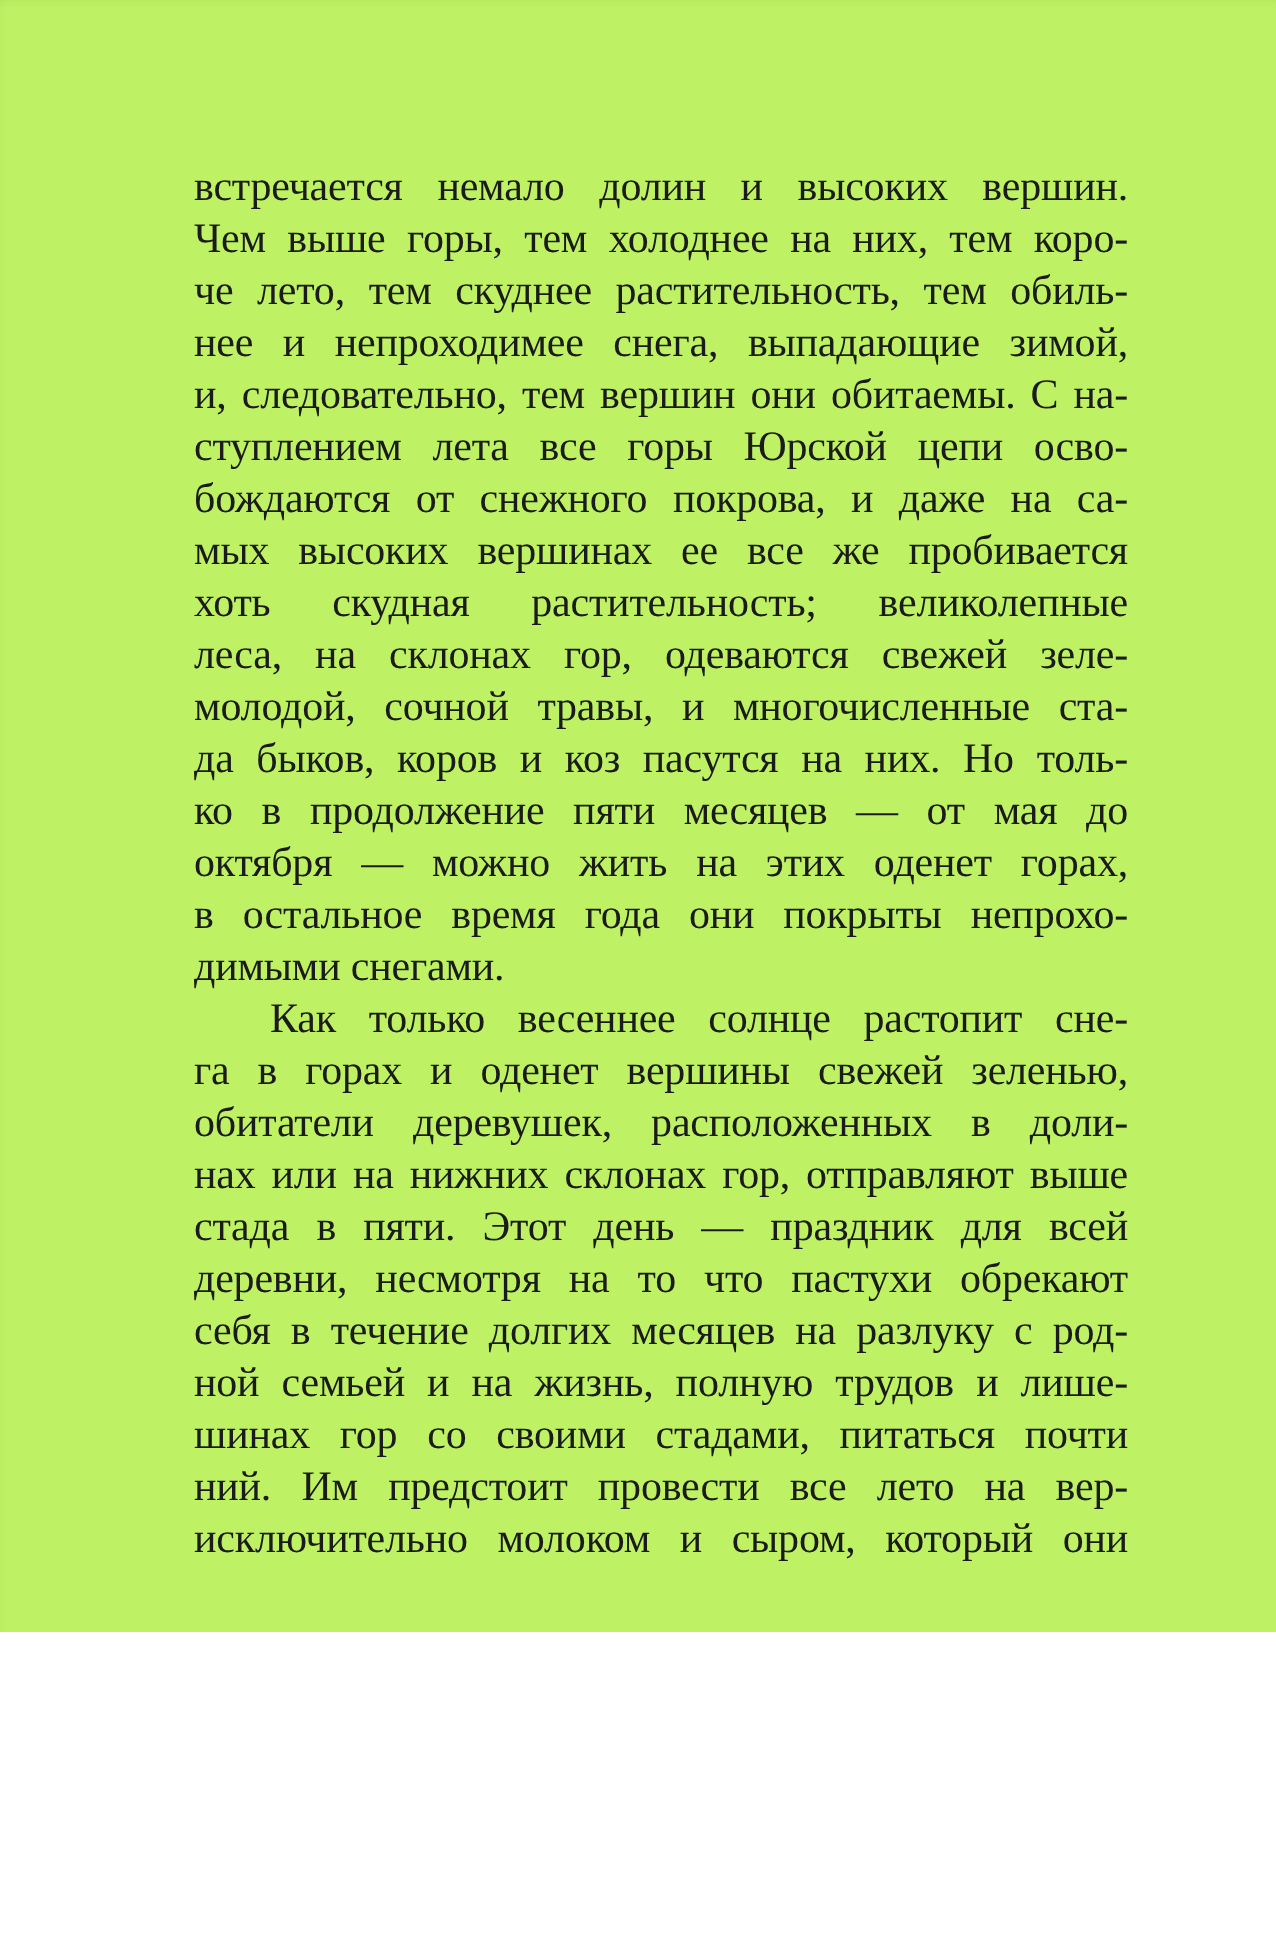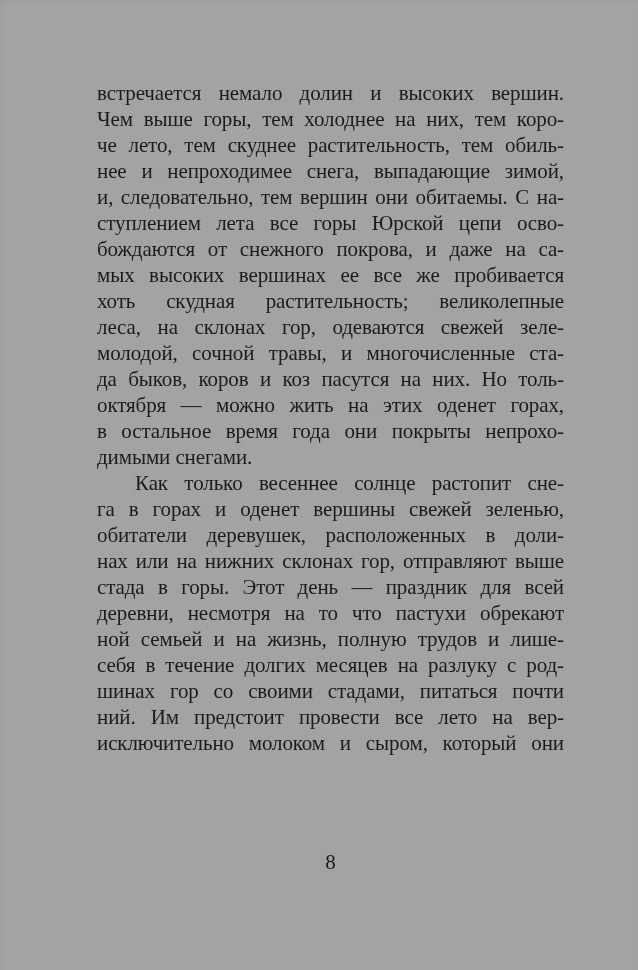--- a/index.html
+++ b/index.html
@@ -3,22 +3,22 @@
 <meta charset="utf-8">
 <style>
   html, body {
     margin: 0;
     padding: 0;
     background: #ffffff;
   }
   .book-page {
     position: relative;
     width: 638px;
-    height: 970px;
-    background: #a3a3a3;
+    height: 816px;
+    background: #bef264;
     overflow: hidden;
     font-family: "Liberation Serif", serif;
     color: #1b1b1b;
     box-shadow: inset 0 3px 5px -3px rgba(0,0,0,0.07), inset 3px 0 5px -3px rgba(0,0,0,0.04);
   }
   .text-block {
     position: absolute;
     left: 97px;
     top: 80px;
     width: 467px;
@@ -63,32 +63,33 @@
         <div class="line">че лето, тем скуднее растительность, тем обиль-</div>
         <div class="line">нее и непроходимее снега, выпадающие зимой,</div>
         <div class="line">и, следовательно, тем вершин они обитаемы. С на-</div>
         <div class="line">ступлением лета все горы Юрской цепи осво-</div>
         <div class="line">бождаются от снежного покрова, и даже на са-</div>
         <div class="line">мых высоких вершинах ее все же пробивается</div>
         <div class="line">хоть скудная растительность; великолепные</div>
         <div class="line">леса, на склонах гор, одеваются свежей зеле-</div>
         <div class="line">молодой, сочной травы, и многочисленные ста-</div>
         <div class="line">да быков, коров и коз пасутся на них. Но толь-</div>
+        <div class="line">ко в продолжение пяти месяцев — от мая до</div>
         <div class="line">октября — можно жить на этих оденет горах,</div>
         <div class="line">в остальное время года они покрыты непрохо-</div>
         <div class="line last">димыми снегами.</div>
       </div>
       <div class="paragraph">
         <div class="line indent">Как только весеннее солнце растопит сне-</div>
         <div class="line">га в горах и оденет вершины свежей зеленью,</div>
         <div class="line">обитатели деревушек, расположенных в доли-</div>
         <div class="line">нах или на нижних склонах гор, отправляют выше</div>
-        <div class="line">стада в горы. Этот день — праздник для всей</div>
+        <div class="line">стада в пяти. Этот день — праздник для всей</div>
         <div class="line">деревни, несмотря на то что пастухи обрекают</div>
+        <div class="line">себя в течение долгих месяцев на разлуку с род-</div>
         <div class="line">ной семьей и на жизнь, полную трудов и лише-</div>
-        <div class="line">себя в течение долгих месяцев на разлуку с род-</div>
         <div class="line">шинах гор со своими стадами, питаться почти</div>
         <div class="line">ний. Им предстоит провести все лето на вер-</div>
         <div class="line">исключительно молоком и сыром, который они</div>
       </div>
     </div>
   <div class="page-number">8</div>
 </div>
 
 </body></html>

